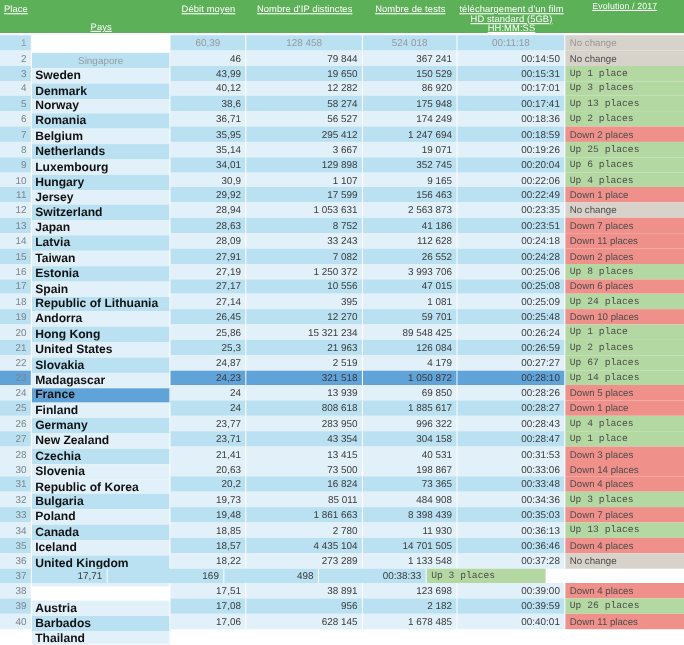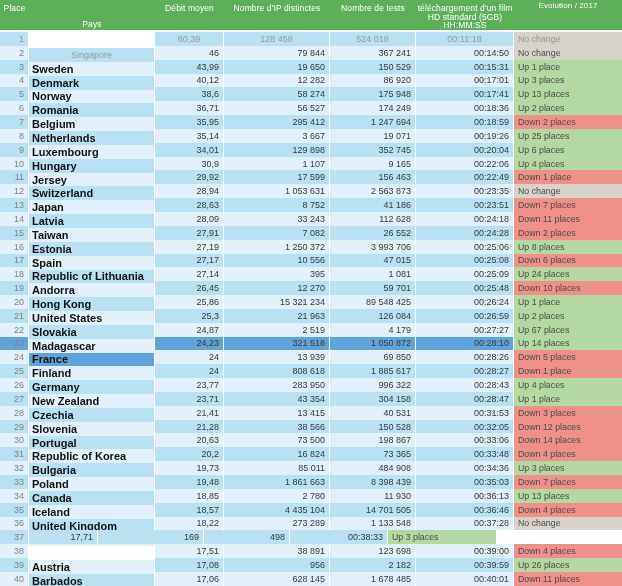--- a/index.html
+++ b/index.html
@@ -18,20 +18,21 @@
     color:#ffffff;
   }
   .hc{
     box-sizing:border-box;
     display:flex;align-items:flex-start;justify-content:center;
     text-align:center;
     padding-top:4px;
     font-size:8.5px;
     line-height:8.5px;
     letter-spacing:.1px;
+    text-decoration:underline;
   }
   .hc6{font-size:8px;line-height:8.2px;padding-top:2px;}
   
   #hdr-gap{height:2px;background:#ffffff;}
   
   #rows{height:554px;display:flex;flex-direction:column;}
   .row{display:flex;height:13.85px;flex:0 0 13.85px;}
   .c{
     box-sizing:border-box;height:100%;
     display:flex;align-items:center;
@@ -54,21 +55,21 @@
   
   .row.odd  .c:not(.c6){background:var(--row-odd);}
   .row.even .c:not(.c6){background:var(--row-even);}
   
   .row.hl .c:not(.c6){background:var(--row-highlight);}
   
   .row.muted .c{color:var(--muted-text);font-weight:normal;}
   .row.muted .c1{justify-content:center;padding-left:0;font-size:9px;}
   .row.muted .c2,.row.muted .c3,.row.muted .c4,.row.muted .c5{justify-content:center;padding-right:0;}
   
-  .c6.up  {background:var(--evo-up);}
+  .c6.up  {background:var(--evo-up);font-family:Liberation Mono, monospace;}
   .c6.down{background:var(--evo-down);}
   .c6.same{background:var(--evo-same);}
 </style>
 </head>
 <body>
 
 <div id="app">
   <div id="hdr">
       <div class="hc hc0 w0">Place</div>
       <div class="hc hc1 w1">Pays</div>
@@ -325,29 +326,20 @@
   </div>
       <div class="row even">
     <div class="c c0 w0 sep">28</div>
     <div class="c c1 w1 sep">Slovenia</div>
     <div class="c c2 w2 sep">21,41</div>
     <div class="c c3 w3 sep">13 415</div>
     <div class="c c4 w4 sep">40 531</div>
     <div class="c c5 w5 sep">00:31:53</div>
     <div class="c c6 w6 down">Down 3 places</div>
   </div>
-      <div class="row odd">
-    <div class="c c0 w0 sep">29</div>
-    <div class="c c1 w1 sep">Portugal</div>
-    <div class="c c2 w2 sep">21,28</div>
-    <div class="c c3 w3 sep">38 566</div>
-    <div class="c c4 w4 sep">150 528</div>
-    <div class="c c5 w5 sep">00:32:05</div>
-    <div class="c c6 w6 down">Down 12 places</div>
-  </div>
       <div class="row even">
     <div class="c c0 w0 sep">30</div>
     <div class="c c1 w1 sep">Republic of Korea</div>
     <div class="c c2 w2 sep">20,63</div>
     <div class="c c3 w3 sep">73 500</div>
     <div class="c c4 w4 sep">198 867</div>
     <div class="c c5 w5 sep">00:33:06</div>
     <div class="c c6 w6 down">Down 14 places</div>
   </div>
       <div class="row odd">

